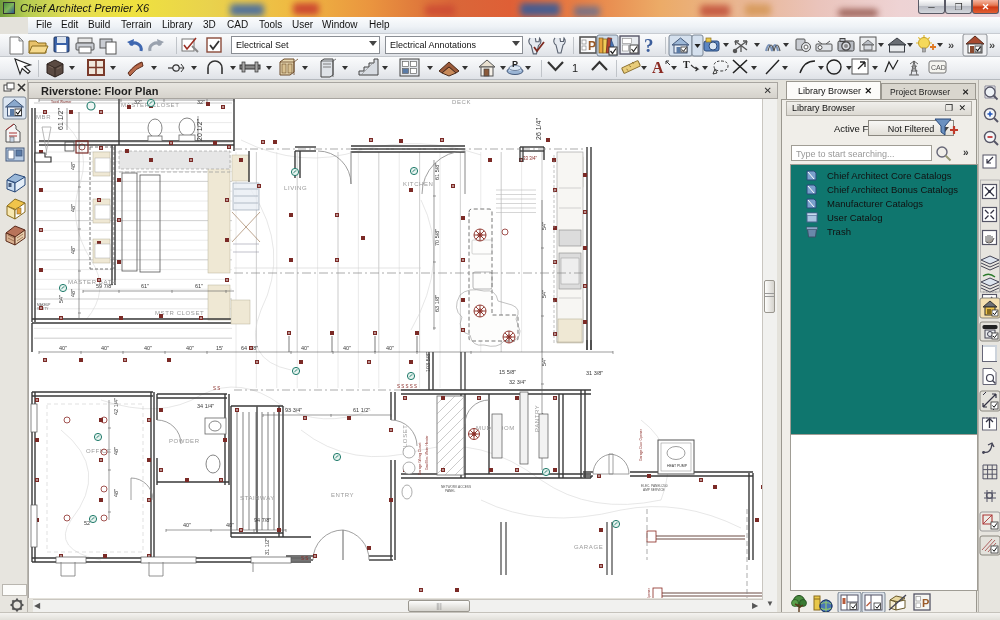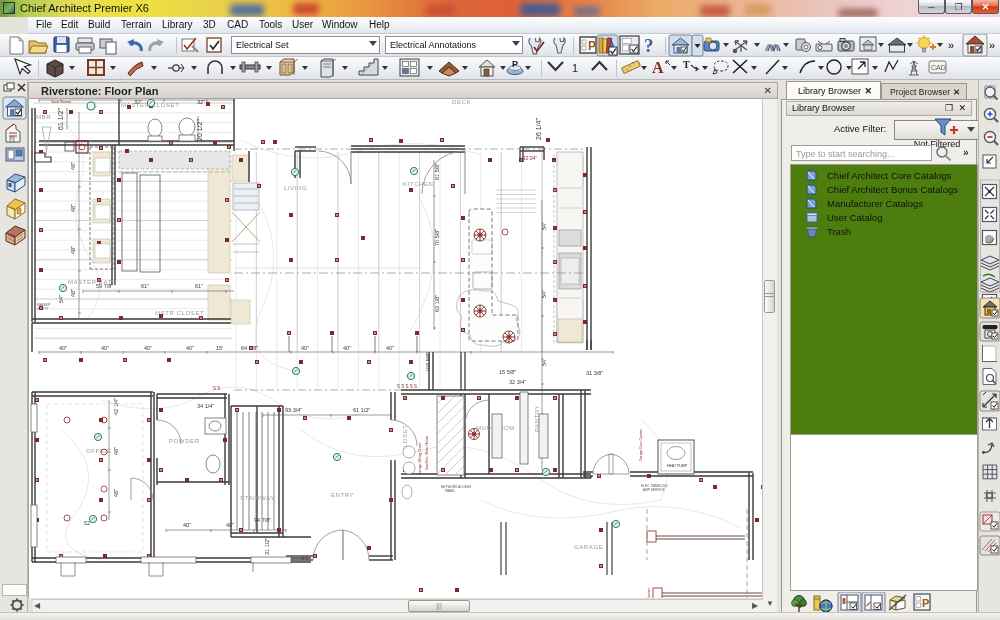--- a/index.html
+++ b/index.html
@@ -6,21 +6,21 @@
 html,body { width:1000px; height:620px; overflow:hidden; font-family:"Liberation Sans", sans-serif; }
 #app { position:relative; width:1000px; height:620px; background:#e4e2db; }
 .abs { position:absolute; }
 
 
 #titlebar { left:0; top:0; width:1000px; height:17px;
   background:linear-gradient(90deg,#6f9c3c 0%,#b4cc52 2.5%,#e3dc54 7%,#efe23e 13%,#e9d24d 21%,#efba42 29%,#ea953f 37%,#d96739 45%,#df5f36 51%,#e77f45 58%,#ecab67 66%,#e9b692 74%,#eac4bc 82%,#eed3d4 90%,#e9d5dc 100%);
 }
 .tblob { position:absolute; filter:blur(3px); opacity:0.85; }
 #titleicon { left:3px; top:2px; width:12px; height:12px; background:linear-gradient(135deg,#4a8c3f 0%,#7db55c 50%,#2d5c8c 100%); border:1px solid #333; }
-#titletext { left:20px; top:2px; font-size:11px; color:#111; }
+#titletext { left:20px; top:2px; font-size:11px; color:#111;font-style:italic; }
 .winbtn { top:0; height:14px; border:1px solid #5a5a66; border-top:none; background:linear-gradient(180deg,#fdfdfd 0%,#d8dade 45%,#b9bcc4 50%,#d3d6dc 100%); border-radius:0 0 3px 3px; }
 #btnmin { left:918px; width:27px; }
 #btnmax { left:945px; width:27px; }
 #btnclose { left:972px; width:27px; background:linear-gradient(180deg,#f5b6a2 0%,#e67a54 40%,#cf3a14 55%,#e25f33 100%); }
 .winbtn .glyph { position:absolute; left:50%; top:50%; transform:translate(-50%,-50%); color:#333; font-size:9px; }
 #btnclose .glyph { color:#fff; font-weight:bold; font-size:9px; }
 
 
 #menubar { left:0; top:17px; width:1000px; height:17px;
   background:linear-gradient(180deg,#fbfcfd 0%,#eef2f6 60%,#dfe5ec 100%);
@@ -39,26 +39,26 @@
 
 
 #leftdock { left:0; top:80px; width:28px; height:540px; background:#e7e5df; border-right:1px solid #b9b6af; }
 #drawtitle { left:28px; top:82px; width:750px; height:17px;
   background:linear-gradient(180deg,#e8e6e1 0%,#d5d2cb 100%);
   border:1px solid #a8a5a0; font-size:11px; color:#222; }
 #drawcanvas { left:28px; top:99px; width:734px; height:499px; background:#fff; border-left:1px solid #a8a5a0; overflow:hidden; }
 
 
 #libtab1 { left:786px; top:81px; width:95px; height:18px; background:#fcfbf9; border:1px solid #9a978f; border-bottom:none; font-size:9px; color:#111; z-index:3; }
-#libtab2 { left:881px; top:83px; width:86px; height:16px; background:#d9d6ce; border:1px solid #9a978f; border-bottom:none; font-size:8.5px; color:#222; }
+#libtab2 { left:881px; top:83px; width:95px; height:16px; background:#d9d6ce; border:1px solid #9a978f; border-bottom:none; font-size:8.5px; color:#222; }
 #libpanel { left:781px; top:99px; width:196px; height:517px; background:#f0eee9; border:1px solid #9a978f; }
 #libheader { left:786px; top:101px; width:186px; height:15px; background:linear-gradient(180deg,#f0efec,#dcd9d2); border:1px solid #b0ada6; font-size:9px; color:#111; }
-#libfilterdd { left:894px; top:120px; width:86px; height:16px; background:linear-gradient(180deg,#f8f7f5,#e2dfd8); border:1px solid #8a877f; font-size:9px; color:#111; text-align:center; padding-top:18px; }
+#libfilterdd { left:868px; top:120px; width:86px; height:16px; background:linear-gradient(180deg,#f8f7f5,#e2dfd8); border:1px solid #8a877f; font-size:9px; color:#111; text-align:center; padding-top:3px; }
 #libsearch { left:791px; top:145px; width:141px; height:16px; background:#fff; border:1px solid #a09d95; font-size:9px; color:#999; padding:3px 8px 0 4px; }
-#libtree { left:790px; top:164px; width:188px; height:337px; background:#4d7c0f; border:1px solid #a09d95;text-decoration:underline; }
+#libtree { left:790px; top:164px; width:188px; height:337px; background:#0f766e; border:1px solid #a09d95;text-decoration:underline; }
 .treeitem { position:absolute; left:36px; font-size:9.5px; color:#111; white-space:nowrap; }
 #libpreview { left:790px; top:434px; width:188px; height:157px; background:#fff; border:1px solid #a09d95; }
 
 
 #righttb { left:978px; top:80px; width:22px; height:540px; background:#e7e5df; border-left:1px solid #b9b6af; }
 
 
 #statusbar { left:0; top:612px; width:1000px; height:8px; background:linear-gradient(180deg,#f4f3f0,#e2e0da); border-top:1px solid #c5c2bb; }
 </style>
 </head>

